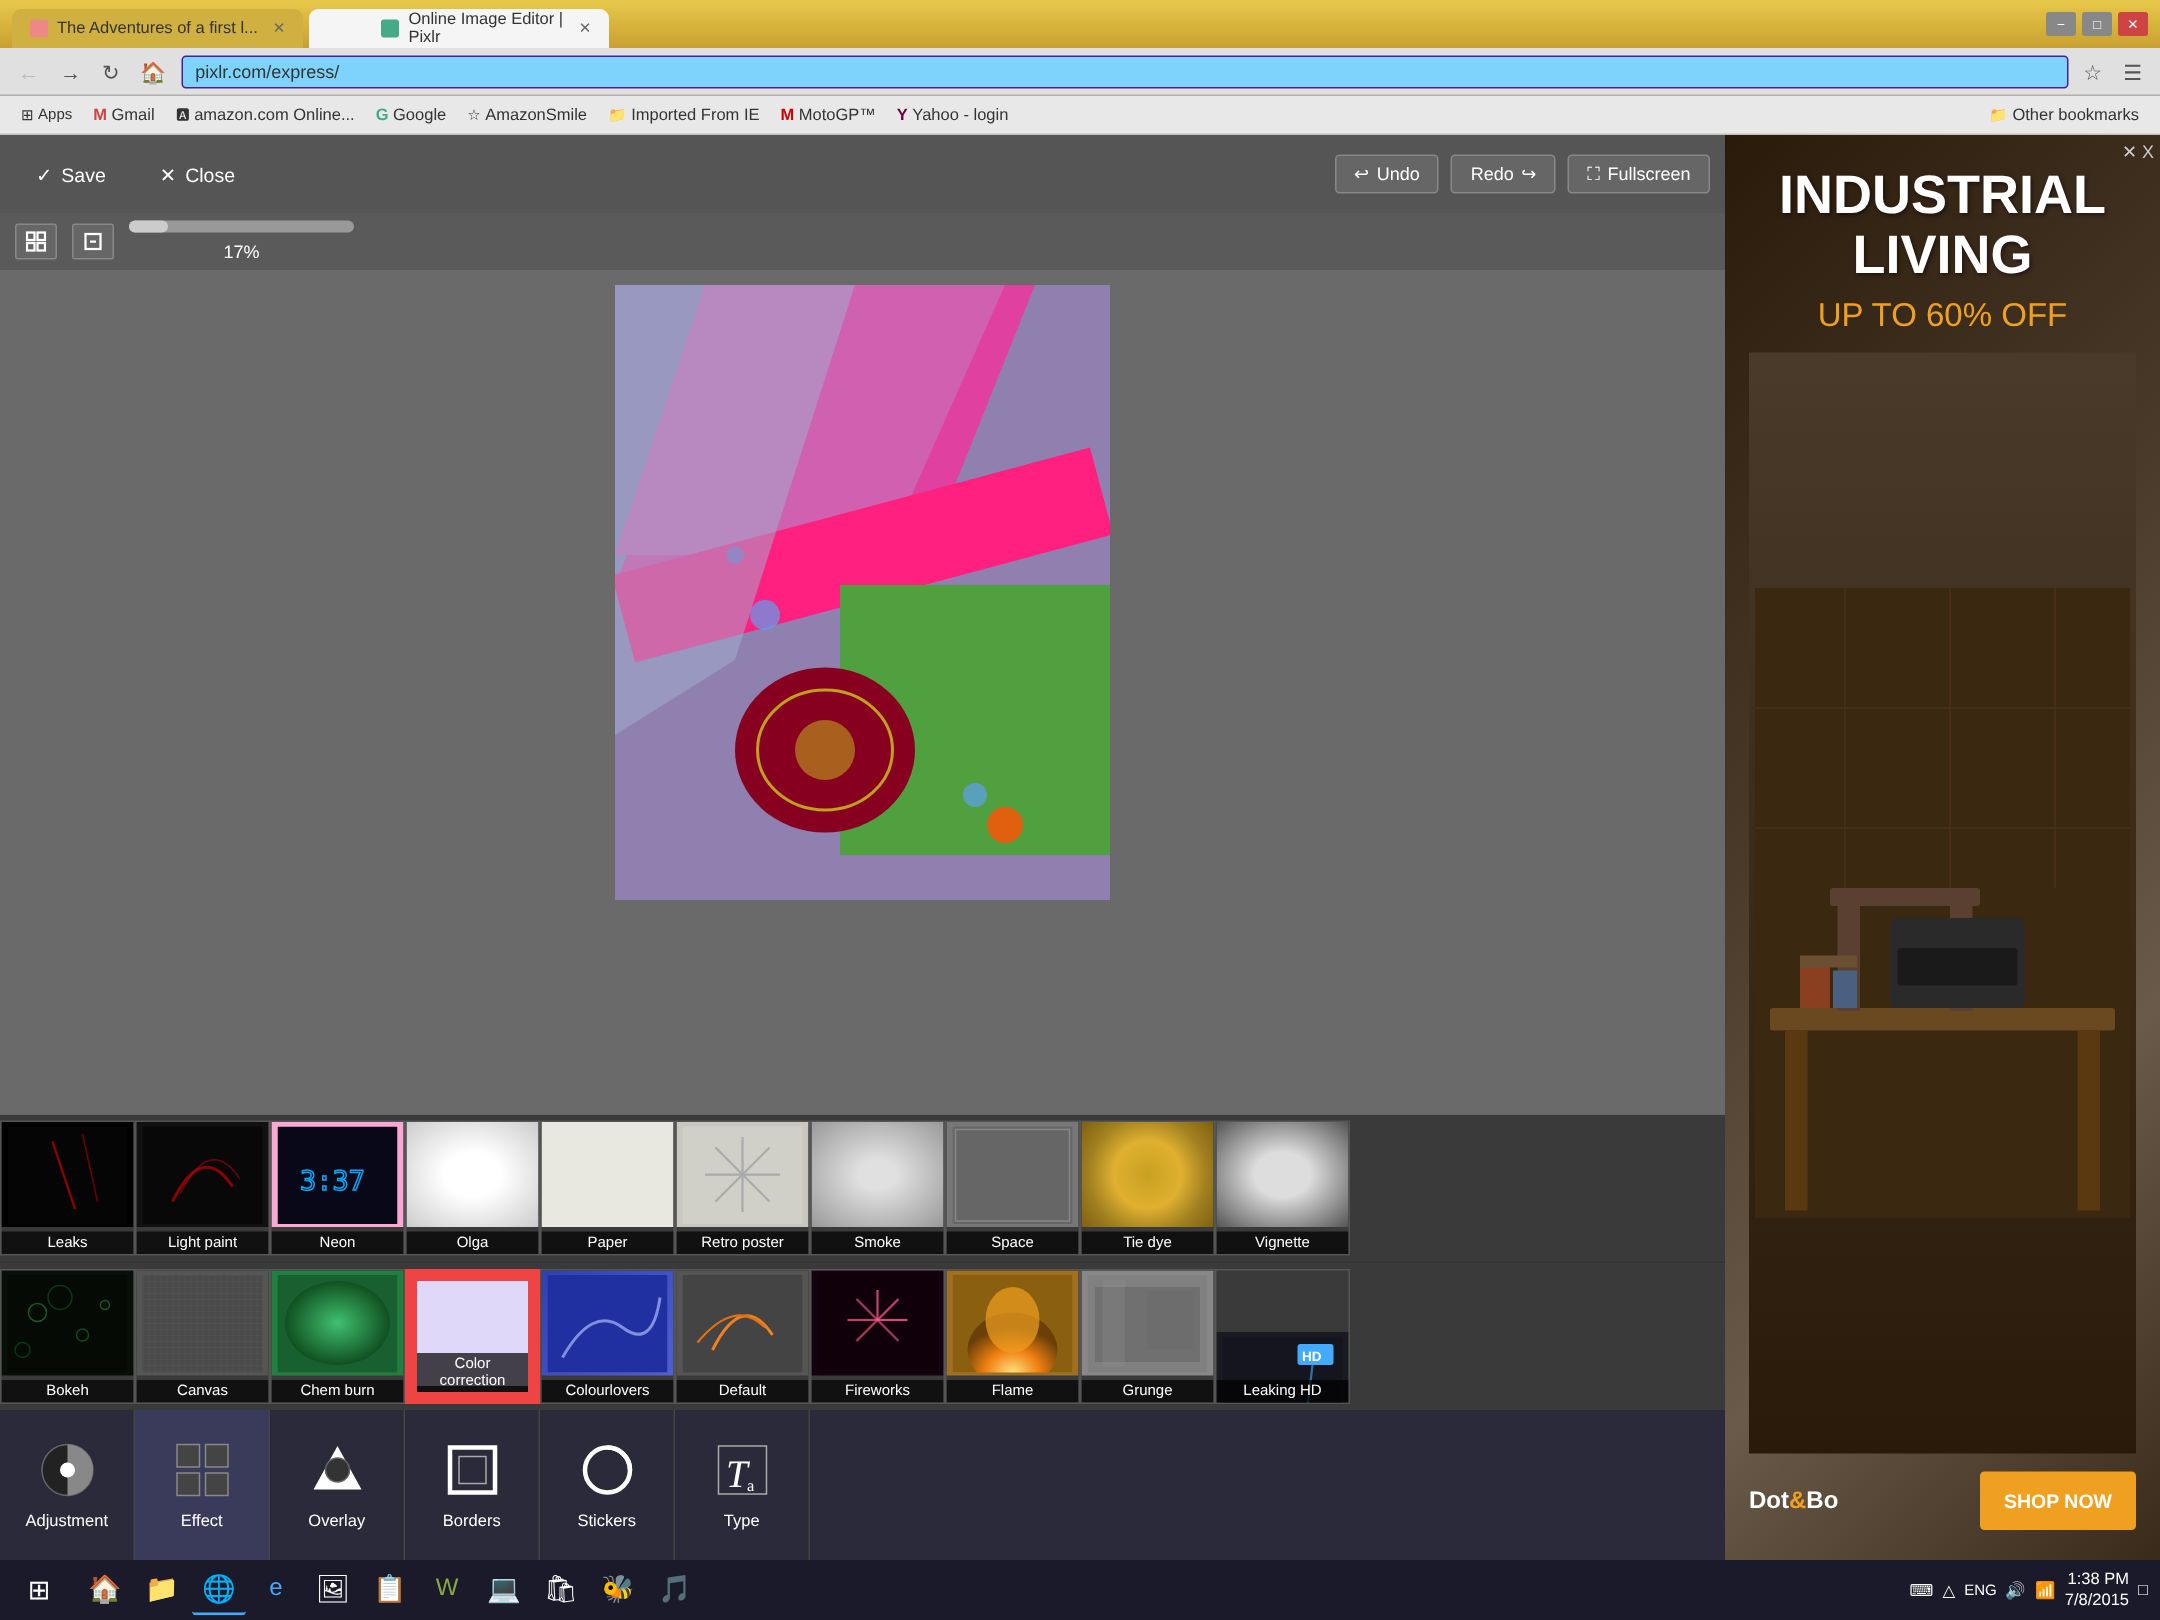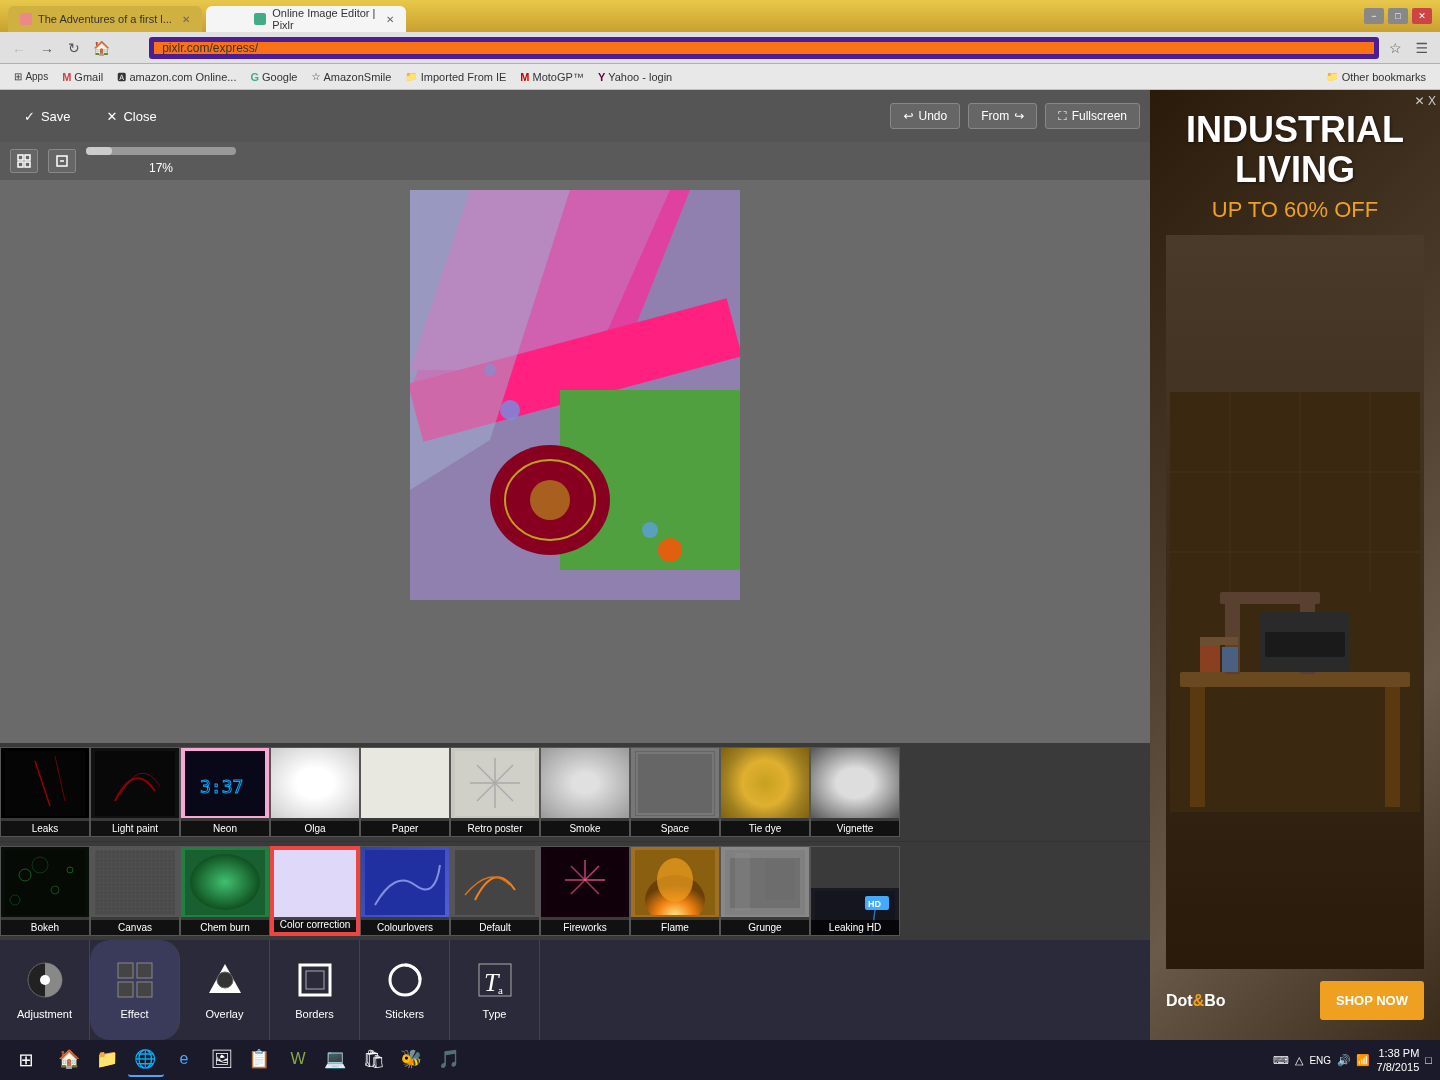--- a/index.html
+++ b/index.html
@@ -76,29 +76,28 @@
     .nav-btn {
       font-size: 14px;
       color: #555;
       cursor: pointer;
       padding: 2px 4px;
     }
     .nav-btn.disabled { color: #bbb; }
     .address-bar {
       flex: 1;
       height: 22px;
-      background: #f97316;
-      border: 5px solid #4c1d95;
+      background: #7dd3fc;
+      border: 1px solid #4c1d95;
       border-radius: 3px;
       display: flex;
       align-items: center;
       padding: 0 8px;
       font-size: 12px;
       color: #333;
-      margin-left: 28px;
     }
 
     
     .bookmarks-bar {
       height: 26px;
       background: #e8e8e8;
       border-bottom: 1px solid #c0c0c0;
       display: flex;
       align-items: center;
       padding: 0 8px;
@@ -528,21 +527,21 @@
         <span>✕</span>
         <span>Close</span>
       </button>
 
       <div class="toolbar-right">
         <button class="action-btn">
           <span>↩</span>
           <span>Undo</span>
         </button>
         <button class="action-btn">
-          <span>From</span>
+          <span>Redo</span>
           <span>↪</span>
         </button>
         <button class="action-btn">
           <span>⛶</span>
           <span>Fullscreen</span>
         </button>
       </div>
     </div>
 
     <div class="second-toolbar">
@@ -730,21 +729,21 @@
               <radialGradient id="cbg" cx="50%" cy="50%" r="50%">
                 <stop offset="0%" stop-color="#40c070"></stop>
                 <stop offset="100%" stop-color="#105020"></stop>
               </radialGradient>
               <ellipse cx="40" cy="32" rx="35" ry="28" fill="url(#cbg)"></ellipse>
             </svg>
           </div>
           <div class="effect-label">Chem burn</div>
         </div>
 
-        <div class="effect-item selected" style="border:4px solid #ef4444;">
+        <div class="effect-item selected" style="border:8px solid #ef4444;">
           <div class="effect-thumb" style="background:#e0d8f8;">
           </div>
           <div class="effect-label">Color correction</div>
         </div>
 
         <div class="effect-item">
           <div class="effect-thumb" style="background: linear-gradient(135deg, #3040b0, #5060d0);">
             <svg width="80" height="65" viewBox="0 0 80 65">
               <rect width="80" height="65" fill="#2030a0"></rect>
               <path d="M10,55 Q30,20 50,35 Q70,50 75,15" stroke="#8090e0" stroke-width="2" fill="none"></path>
@@ -833,21 +832,21 @@
           <div class="tool-icon">
             <svg width="38" height="38" viewBox="0 0 38 38">
               <circle cx="19" cy="19" r="17" fill="#222" stroke="#666" stroke-width="1"></circle>
               <path d="M19,2 A17,17 0 0,1 19,36" fill="#888"></path>
               <circle cx="19" cy="19" r="5" fill="white"></circle>
             </svg>
           </div>
           <span>Adjustment</span>
         </div>
 
-        <div class="tool-item selected" style="background:#3a3a5a;border-radius:20px;">
+        <div class="tool-item selected" style="background:#3a3a5a;">
           <div class="tool-icon">
             <svg width="38" height="38" viewBox="0 0 38 38">
               <rect x="2" y="2" width="15" height="15" fill="#444" stroke="#888" stroke-width="1"></rect>
               <rect x="21" y="2" width="15" height="15" fill="#444" stroke="#888" stroke-width="1"></rect>
               <rect x="2" y="21" width="15" height="15" fill="#444" stroke="#888" stroke-width="1"></rect>
               <rect x="21" y="21" width="15" height="15" fill="#444" stroke="#888" stroke-width="1"></rect>
             </svg>
           </div>
           <span>Effect</span>
         </div>

